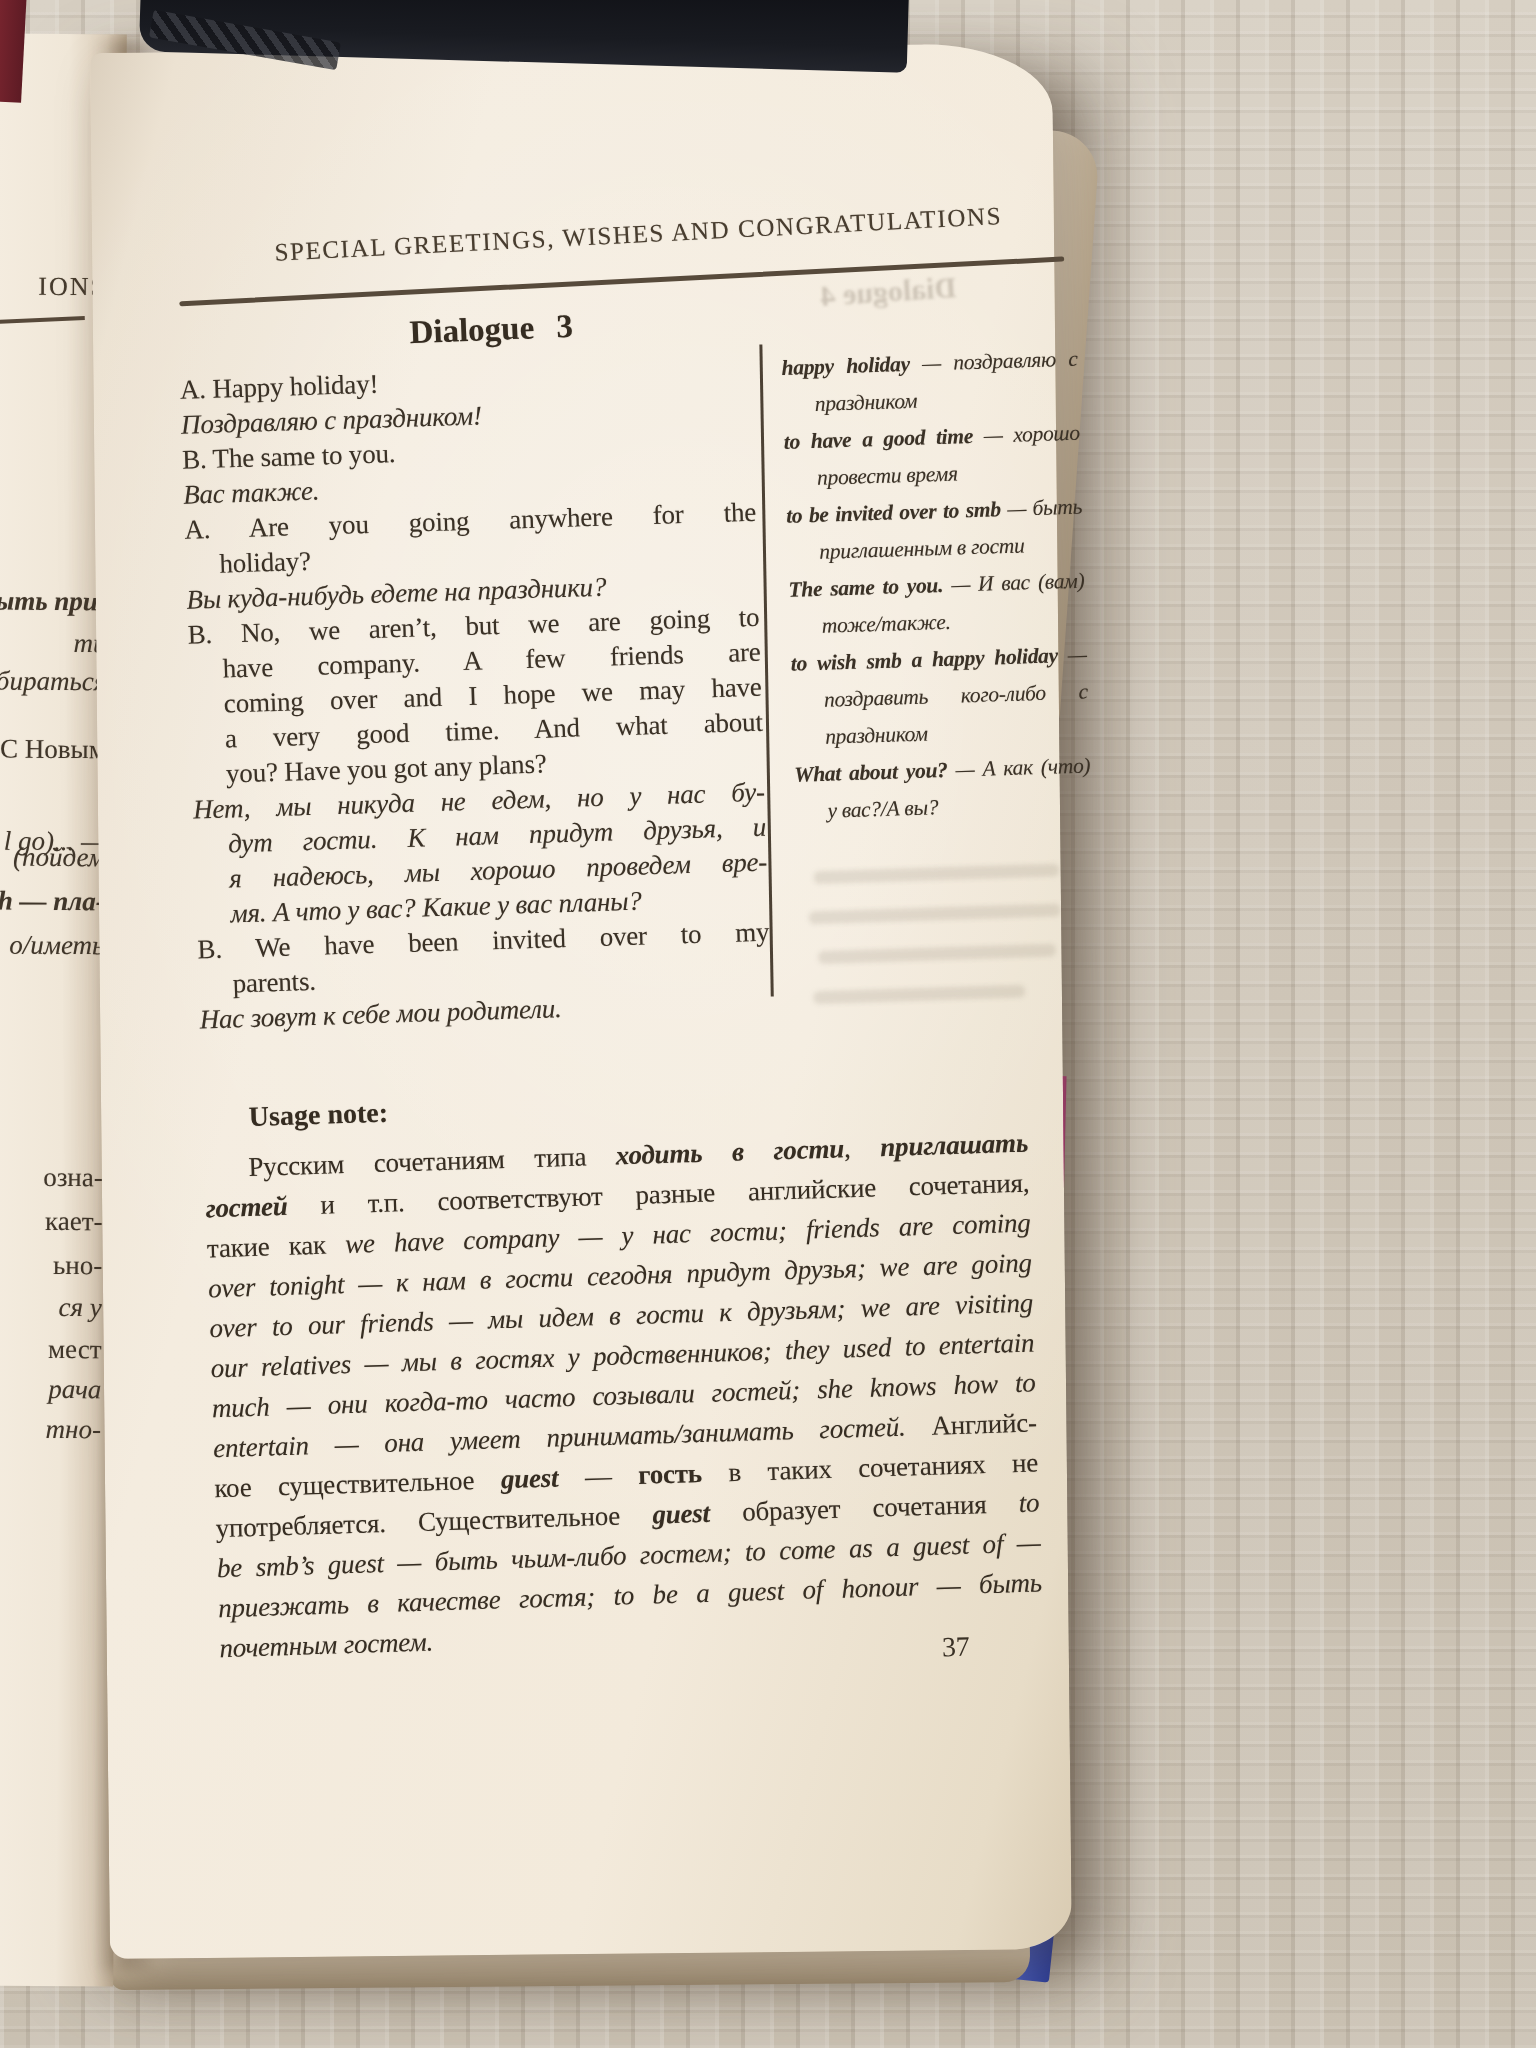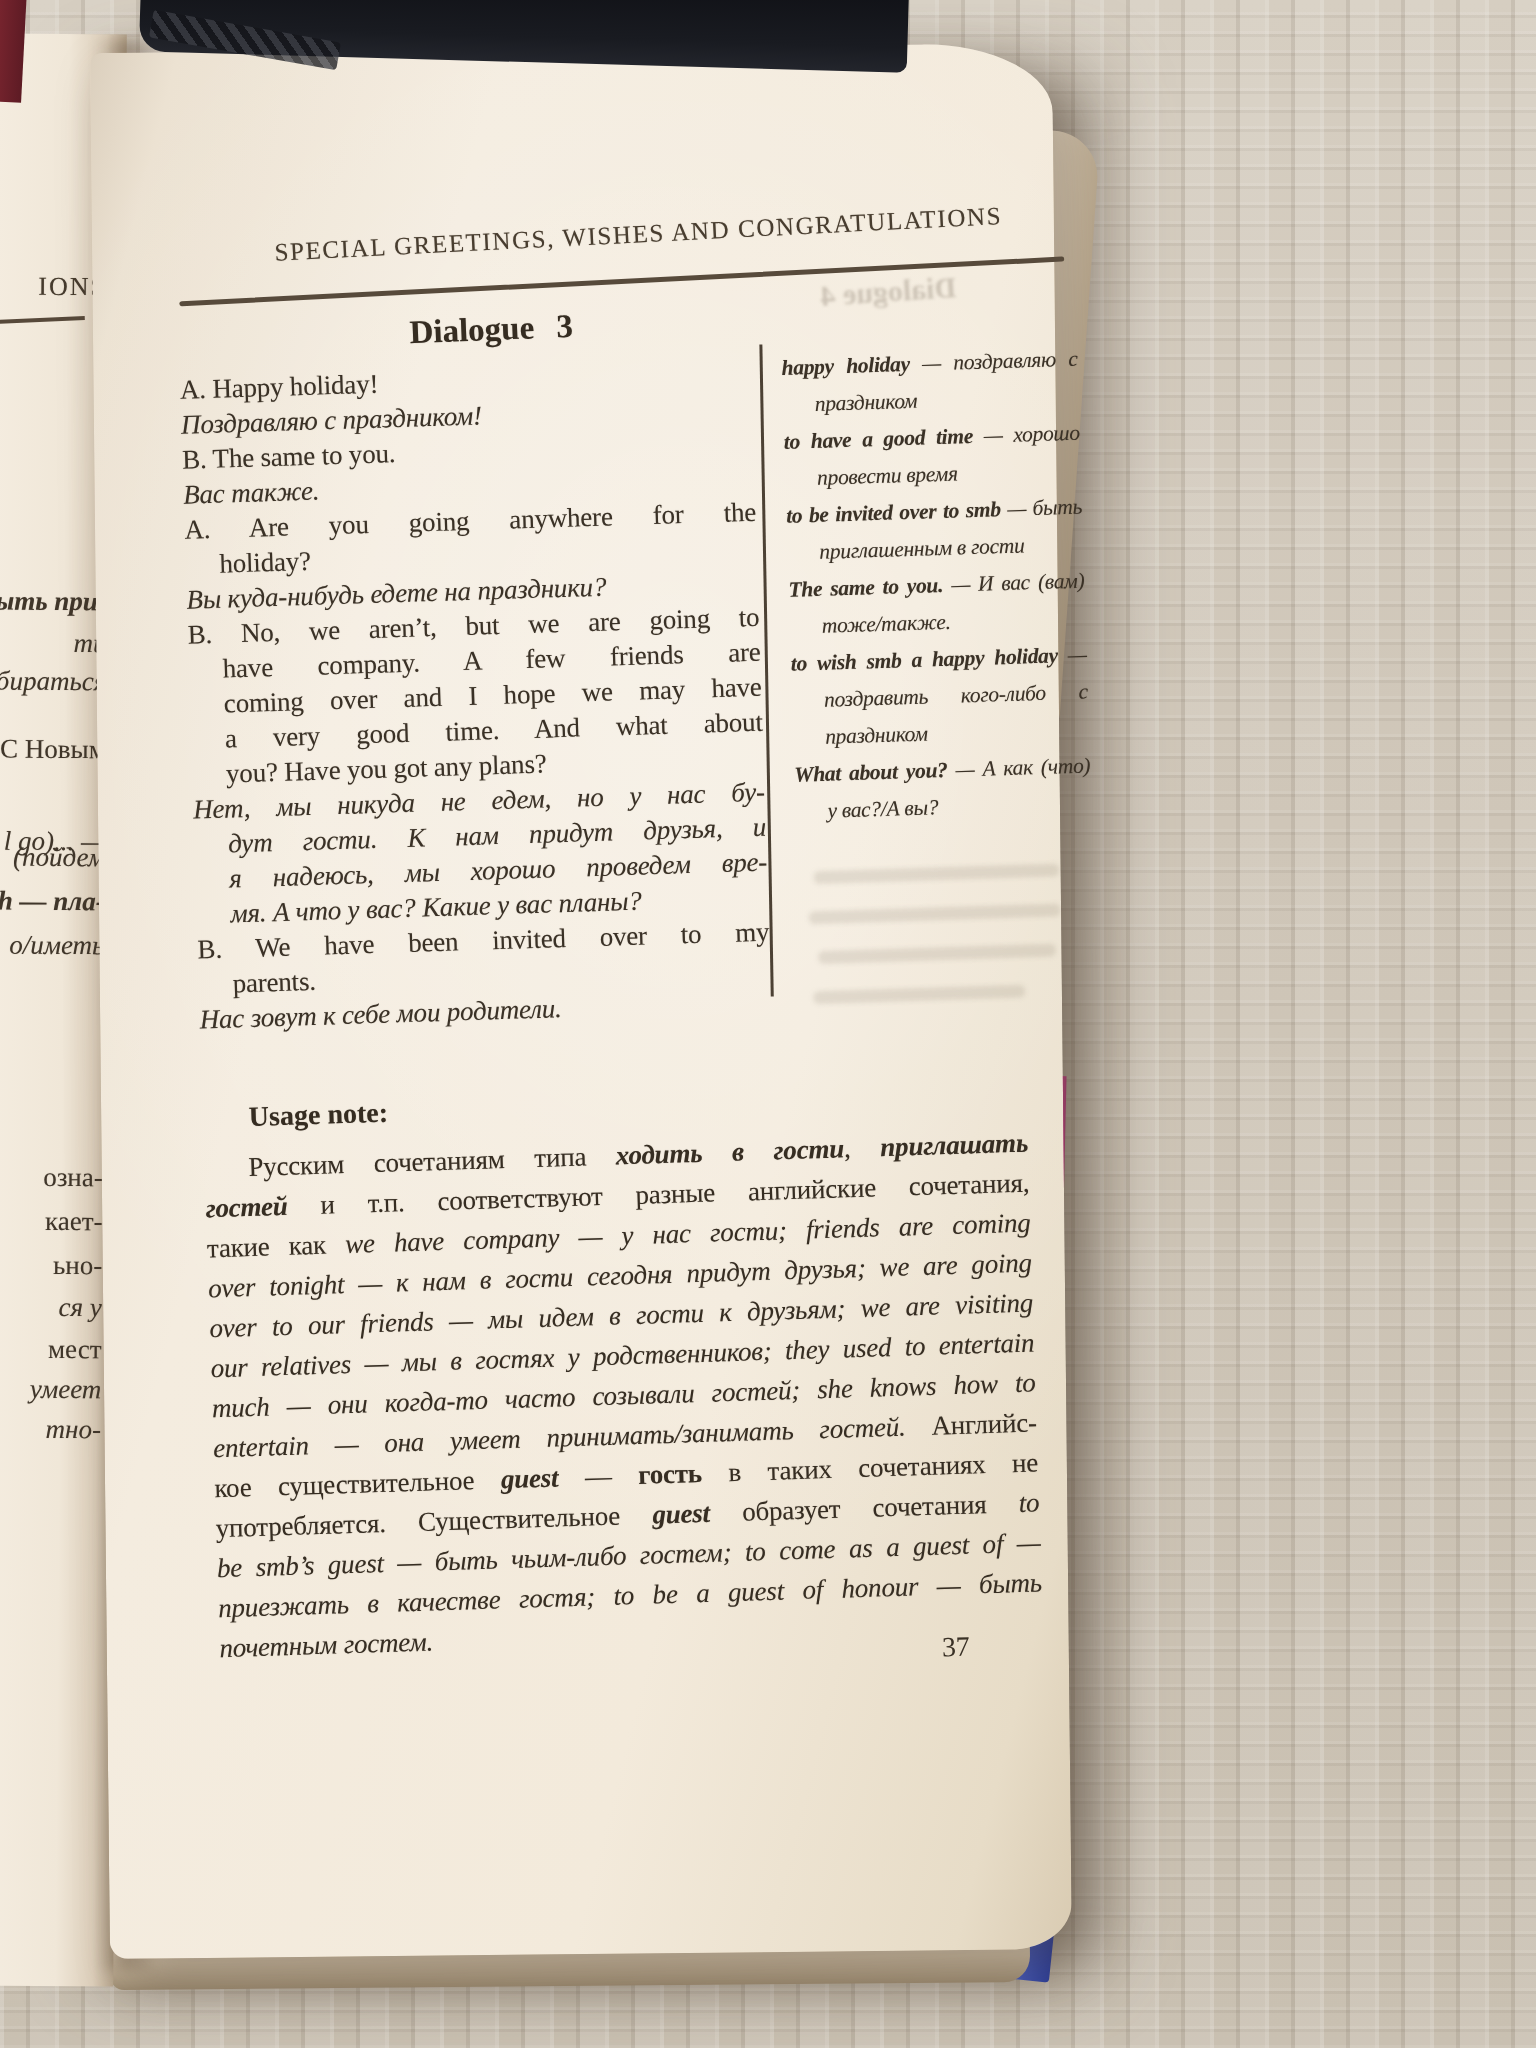--- a/index.html
+++ b/index.html
@@ -147,21 +147,21 @@
         <div class="frag r" style="top: 700px;">С Новым</div>
         <div class="frag i" style="top: 792px;">l go)... —</div>
         <div class="frag i" style="top: 808px;">(пойдем</div>
         <div class="frag bi" style="top: 852px;">h — пла-</div>
         <div class="frag i" style="top: 896px;">о/иметь</div>
         <div class="frag r" style="top: 1128px;">озна-</div>
         <div class="frag r" style="top: 1172px;">кает-</div>
         <div class="frag r" style="top: 1216px;">ьно-</div>
         <div class="frag i" style="top: 1258px;">ся у</div>
         <div class="frag r" style="top: 1300px;">мест</div>
-        <div class="frag i" style="top: 1340px;">умеет</div>
+        <div class="frag i" style="top: 1340px;">рача</div>
         <div class="frag i" style="top: 1380px;">тно-</div>
       </div>
   </div>
   <div class="gutter"></div>
 
   <div class="page">
     <div class="tilt">
       <div class="ghost-title">Dialogue 4</div>
       <div class="ghost-line" style="left:700px;top:822px;width:246px"></div>
       <div class="ghost-line" style="left:694px;top:862px;width:252px"></div>

